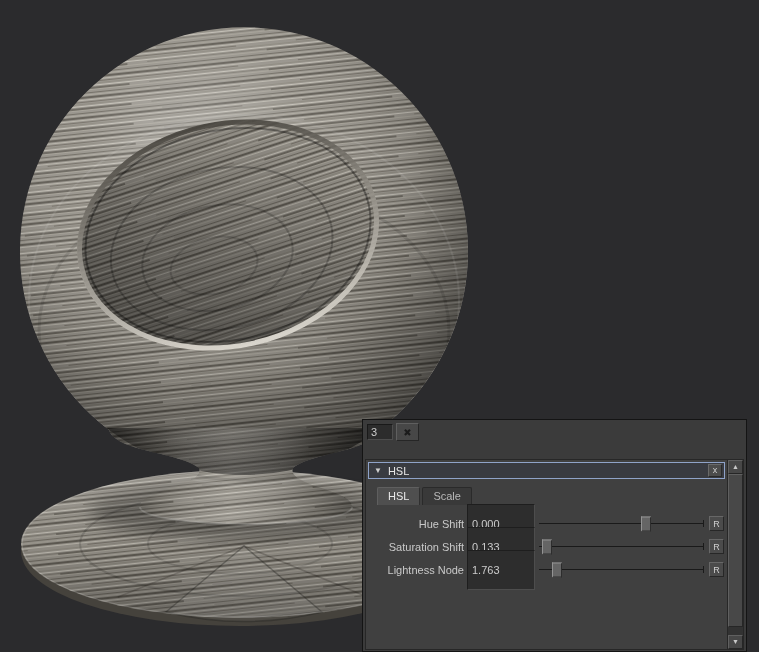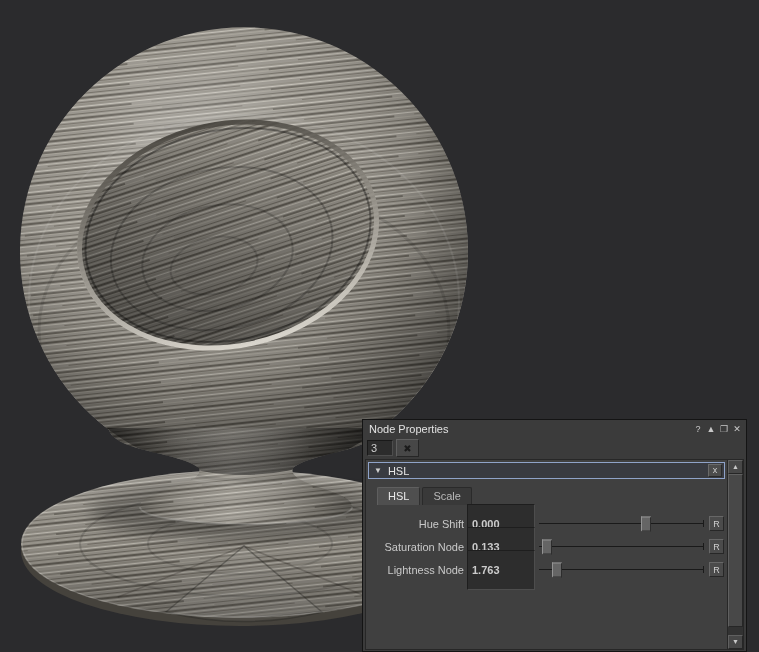--- a/index.html
+++ b/index.html
@@ -35,21 +35,21 @@
   .tabs{display:flex;margin-left:9px;}
   .tab{height:17px;line-height:17px;padding:0 10px;font-size:11px;color:#b8b8b8;
        background:#393939;border:1px solid #2a2a2a;border-bottom:none;
        border-radius:2px 2px 0 0;margin-right:2px;}
   .tab.active{background:#4f4f4f;color:#e8e8e8;border-color:#5f5f5f #303030 #303030 #5f5f5f;}
   .props{margin-top:7px;}
   .prop-row{display:flex;align-items:center;height:23px;}
   .plabel{width:96px;text-align:right;padding-right:3px;color:#c9c9c9;font-size:11px;white-space:nowrap;}
   .pvalue{width:58px;height:14px;line-height:14px;background:#2d2d2d;
           border:1px solid #1e1e1e;border-right-color:#4d4d4d;border-bottom-color:#4d4d4d;
-          padding:12px 4px;color:#cccccc;font-size:11px;font-weight:bold;}
+          padding:12px 4px;color:#cccccc;font-size:11px;}
   .pslider{position:relative;flex:1;height:100%;margin:0 5px 0 4px;min-width:40px;}
   .track{position:absolute;left:0;right:0;top:11px;height:1px;background:#1a1a1a;}
   .track::after{content:'';position:absolute;right:0;top:-3px;width:1px;height:7px;background:#1a1a1a;}
   .handle{position:absolute;top:50%;transform:translate(-50%,-50%);
           width:8px;height:13px;background:#656565;border:1px solid;
           border-color:#939393 #2d2d2d #2d2d2d #939393;}
   .rbtn{width:15px;height:15px;background:#4b4b4b;border:1px solid;
         border-color:#676767 #272727 #272727 #676767;color:#cfcfcf;
         font-size:9px;line-height:12px;padding:0;margin-right:1px;text-align:center;}
   .scrollbar{position:relative;width:15px;background:#323232;border-left:1px solid #272727;}
@@ -156,29 +156,20 @@
         <ellipse cx="219" cy="247" rx="112" ry="80" fill="none" stroke="rgba(0,0,0,0.22)" stroke-width="2"></ellipse>
         <ellipse cx="213" cy="255" rx="76" ry="52" fill="none" stroke="rgba(0,0,0,0.18)" stroke-width="2"></ellipse>
         <ellipse cx="208" cy="262" rx="44" ry="28" fill="none" stroke="rgba(0,0,0,0.15)" stroke-width="2"></ellipse>
         <ellipse cx="228" cy="235" rx="150" ry="111" fill="none" stroke="url(#rimShade)" stroke-width="5"></ellipse>
         <ellipse cx="228" cy="235" rx="144" ry="105" fill="none" stroke="rgba(0,0,0,0.35)" stroke-width="2"></ellipse>
       </g>
     </svg>
   </div>
 
   <div class="panel">
-    <div class="titlebar">
-      <span class="title">Node Properties</span>
-      <span class="tb-icons">
-        <span>?</span>
-        <span>▲</span>
-        <span>❐</span>
-        <span>✕</span>
-      </span>
-    </div>
 
     <div class="toolbar">
       <div class="num-field">3</div>
       <button class="tool-btn">
         <span>✖</span>
       </button>
     </div>
 
     <div class="frame">
       <div class="content">
@@ -200,21 +191,21 @@
             <span class="plabel">Hue Shift</span>
             <span class="pvalue">0.000</span>
             <span class="pslider">
               <span class="track"></span>
               <span class="handle" style="left: 65%;"></span>
             </span>
             <button class="rbtn">R</button>
           </div>
 
           <div class="prop-row">
-            <span class="plabel">Saturation Node</span>
+            <span class="plabel">Saturation Shift</span>
             <span class="pvalue">0.133</span>
             <span class="pslider">
               <span class="track"></span>
               <span class="handle" style="left: 5%;"></span>
             </span>
             <button class="rbtn">R</button>
           </div>
 
           <div class="prop-row">
             <span class="plabel">Lightness Node</span>

